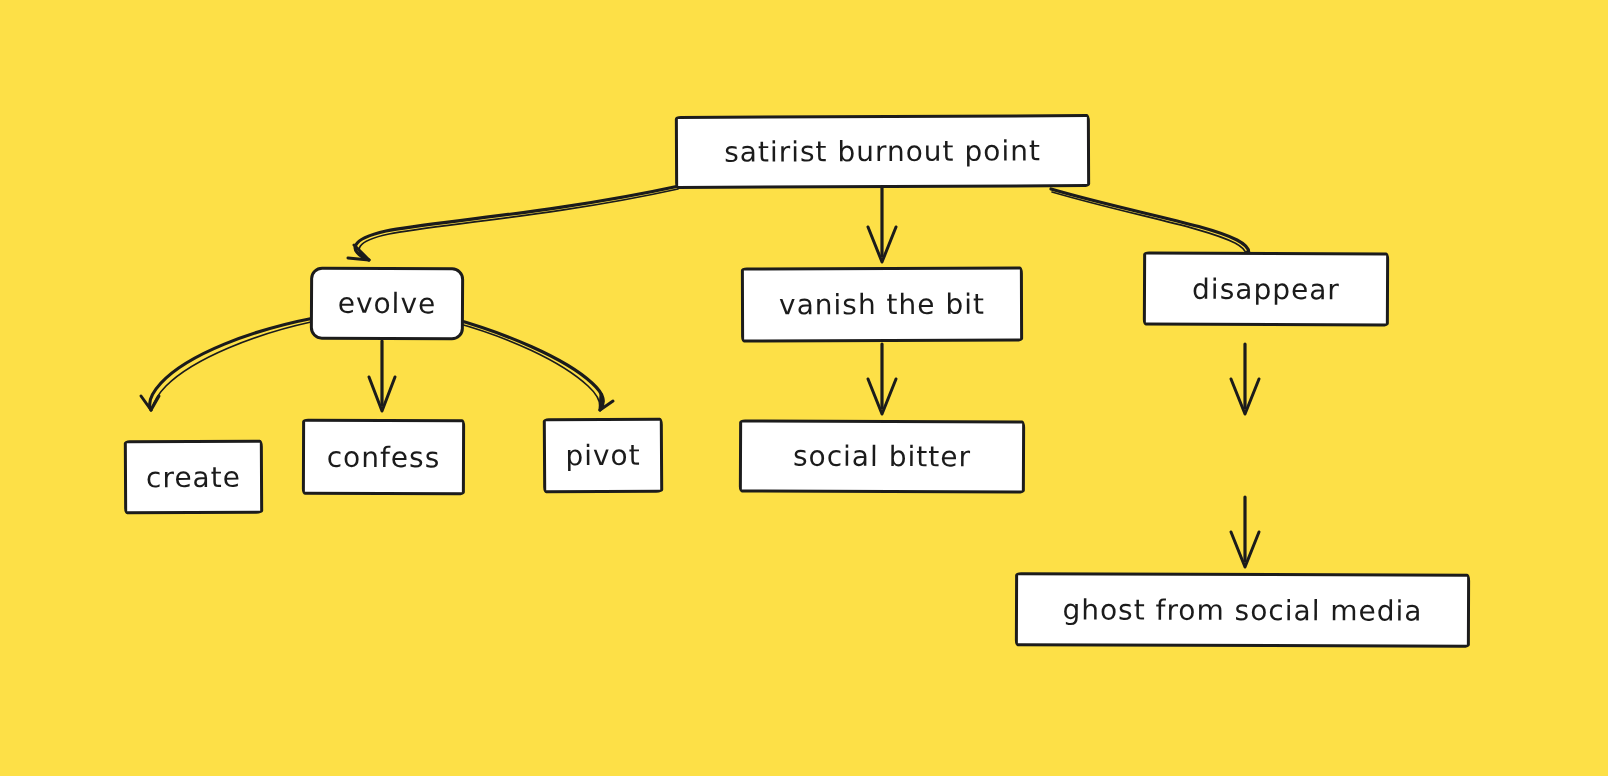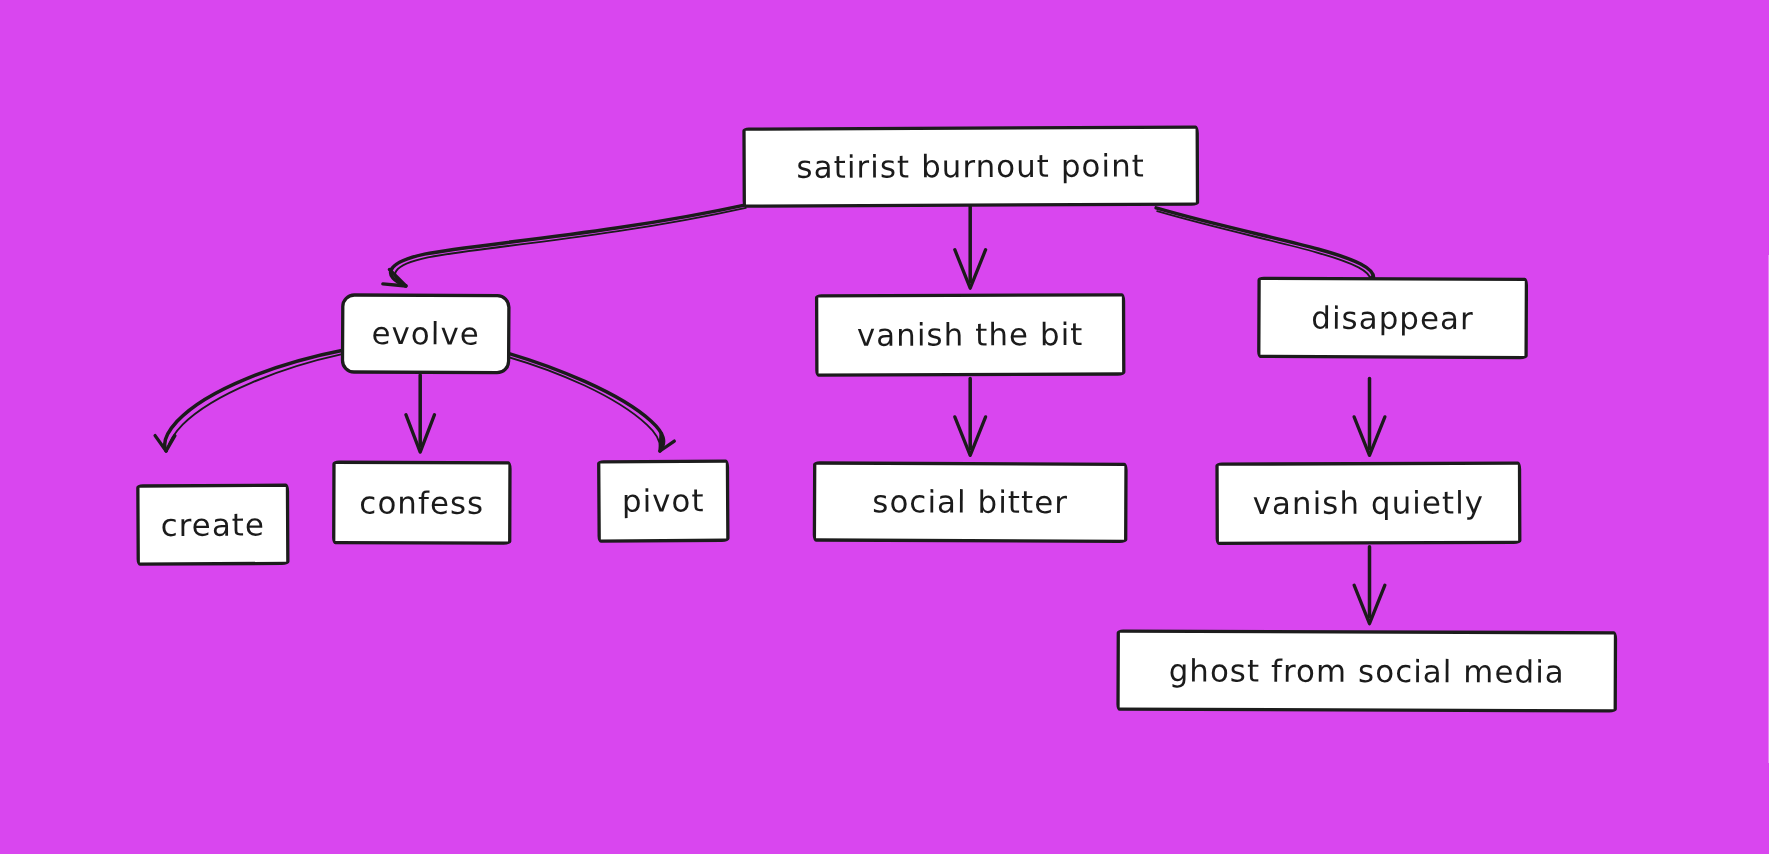--- a/index.html
+++ b/index.html
@@ -4,21 +4,21 @@
 <style>
   html, body {
     margin: 0;
     padding: 0;
     background: #ffffff;
   }
   .canvas {
     position: relative;
     width: 1608px;
     height: 776px;
-    background: #d946ef;
+    background: #fde047;
     overflow: hidden;
     font-family: "DejaVu Sans", sans-serif;
   }
   .edges {
     position: absolute;
     left: 0;
     top: 0;
     width: 1608px;
     height: 776px;
   }
@@ -139,21 +139,18 @@
   </div>
 
   <div class="node n-confess">
     <span>confess</span>
   </div>
 
   <div class="node n-become">
     <span>social bitter</span>
   </div>
 
-  <div class="node n-vanish">
-    <span>vanish quietly</span>
-  </div>
 
   <div class="node n-ghost">
     <span>ghost from social media</span>
   </div>
 
 </div>
 
 </body></html>

